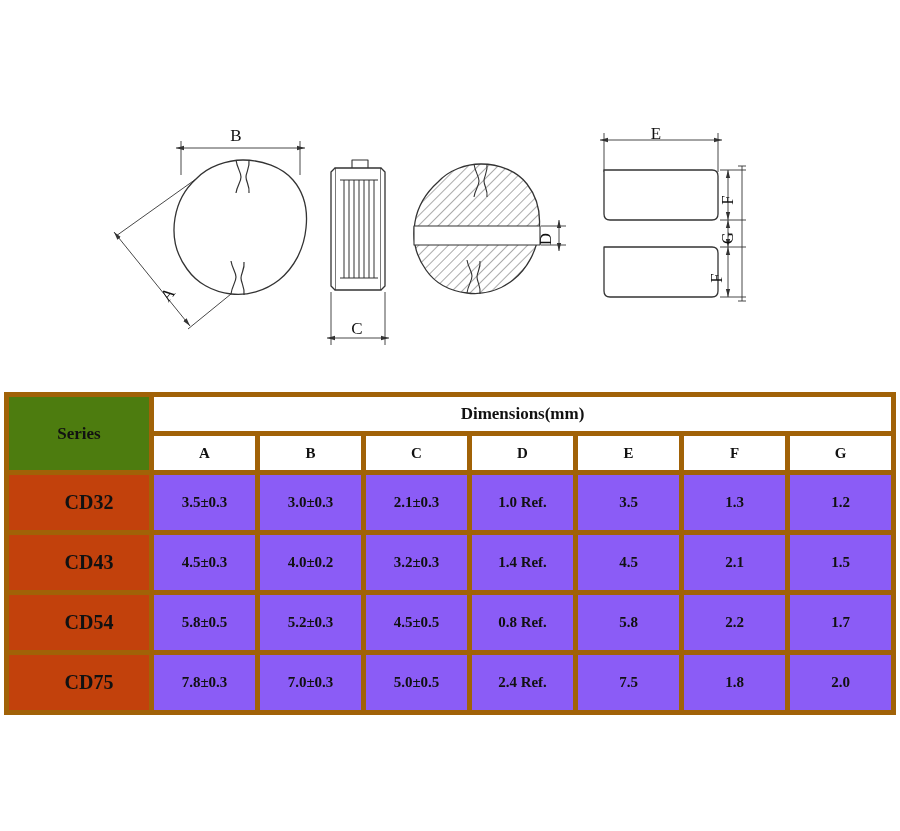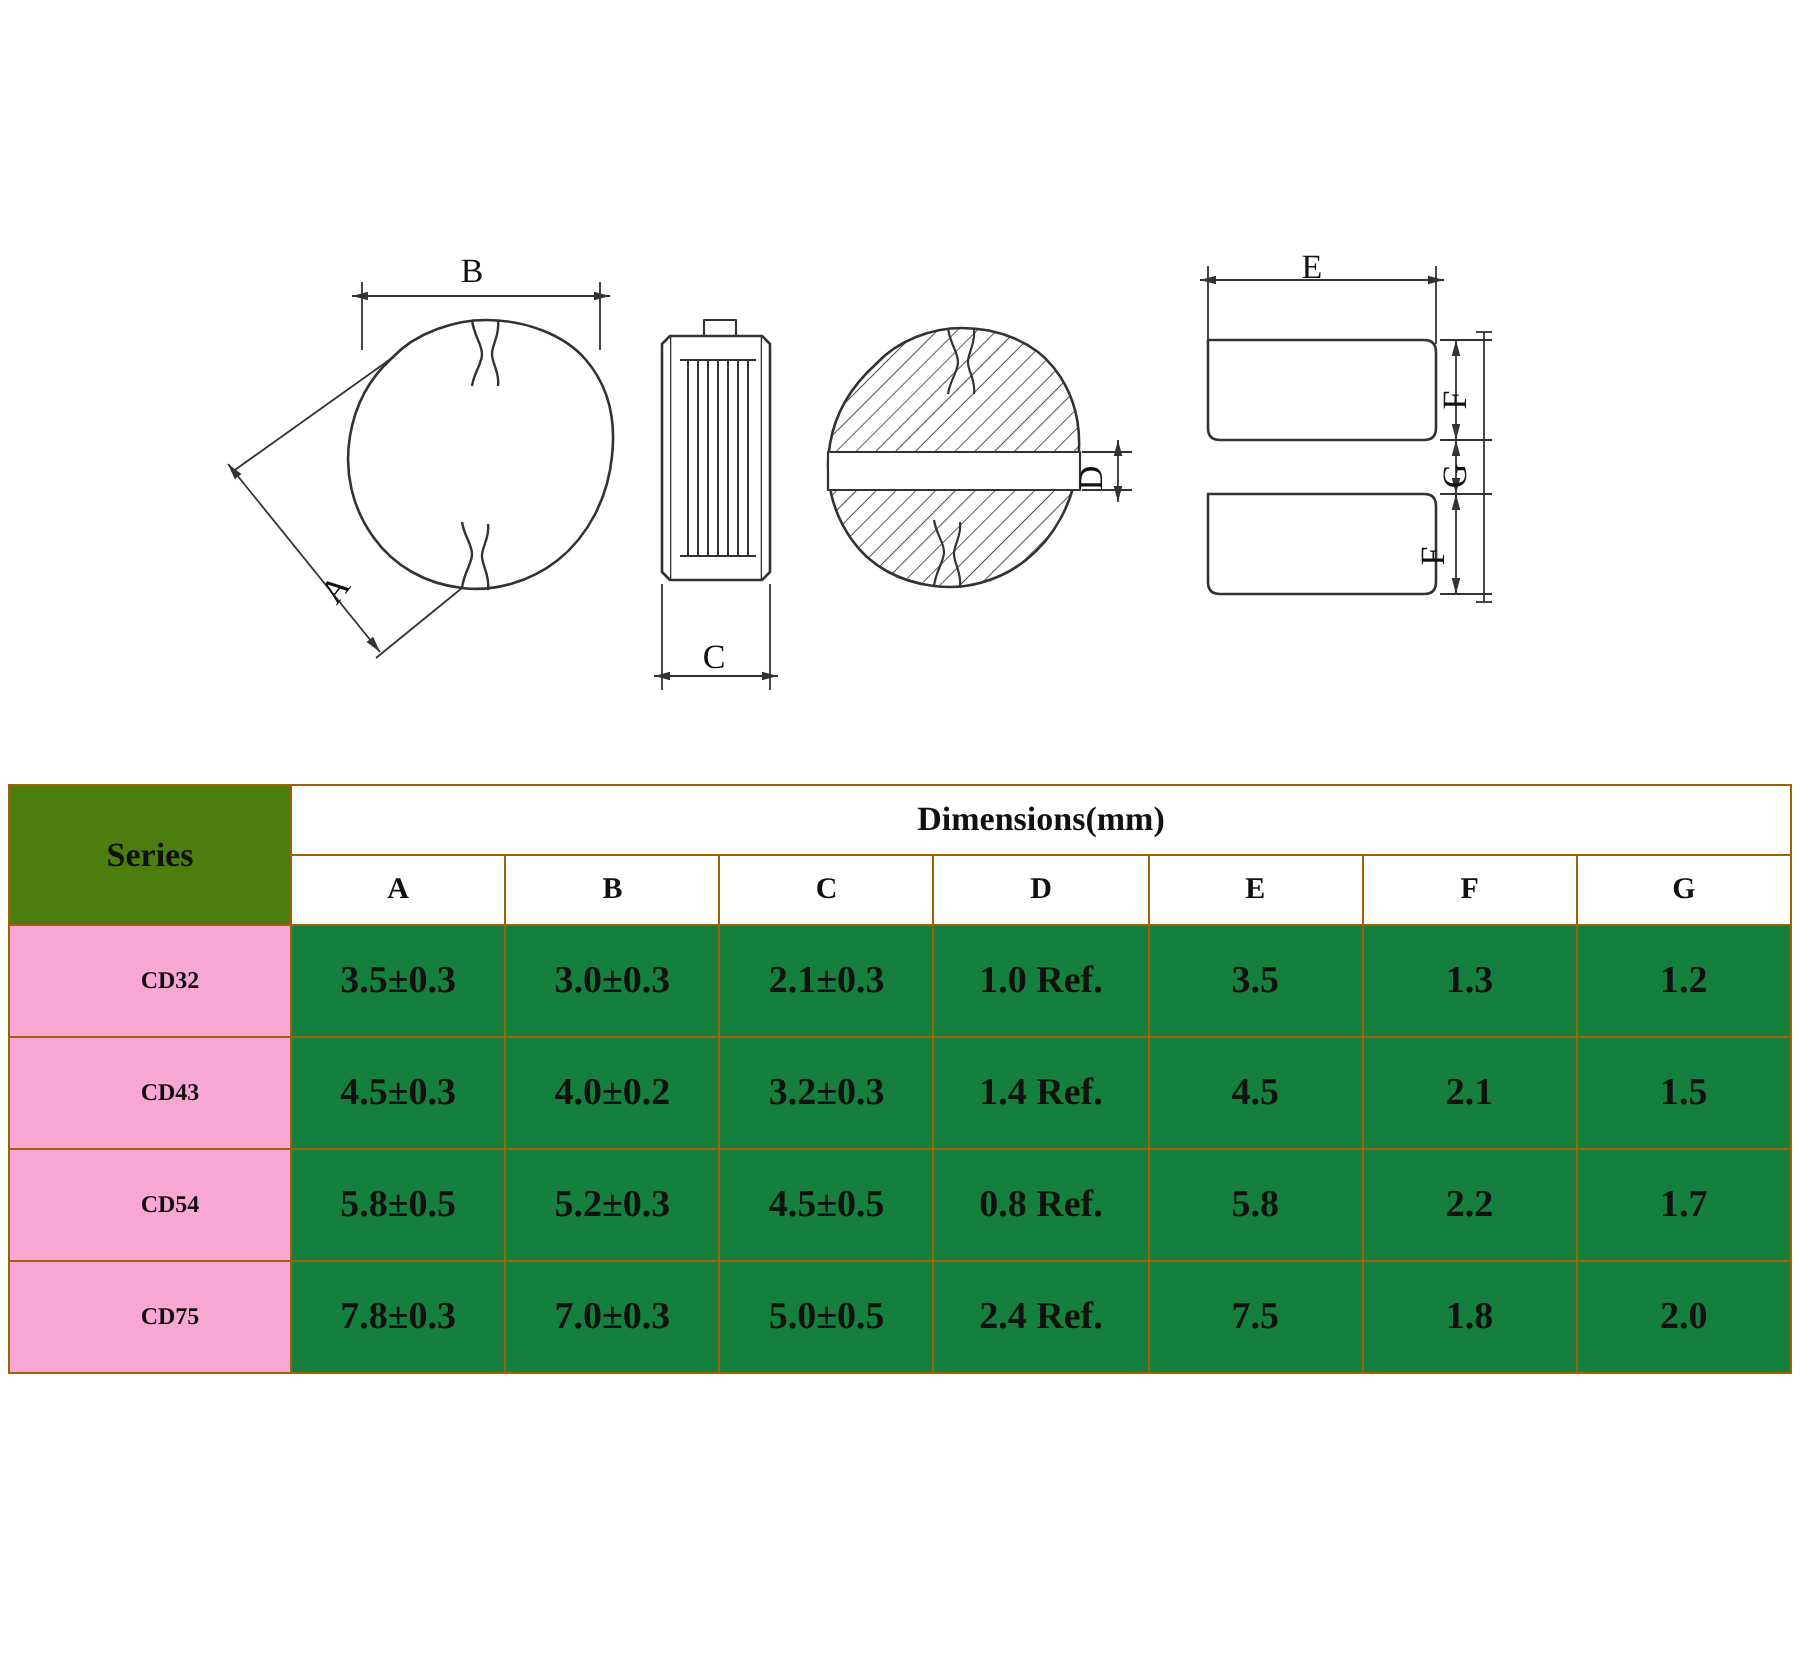--- a/index.html
+++ b/index.html
@@ -41,21 +41,21 @@
     width: 892px;
   }
   table.dim-table {
     border-collapse: collapse;
     width: 892px;
     table-layout: fixed;
     font-family: "Liberation Serif", serif;
   }
   table.dim-table th,
   table.dim-table td {
-    border: 1px solid #a16207;
+    border: 5px solid #a16207;
     text-align: center;
     vertical-align: middle;
     font-size: 15px;
     font-weight: bold;
     color: #111111;
     padding: 0;
     height: 55px;
   }
   table.dim-table th.series-head {
     width: 140px;
@@ -67,27 +67,27 @@
     font-size: 17px;
     font-weight: bold;
     height: 34px;
   }
   table.dim-table th.sub-head {
     background: #ffffff;
     height: 34px;
     font-size: 15px;
   }
   table.dim-table td.series-cell {
-    background: #f9a8d4;
-    font-size: 12px;
+    background: #c2410c;
+    font-size: 20px;
     padding-left: 20px;
   }
   table.dim-table td.val-cell {
-    background: #15803d;
-    font-size: 19px;
+    background: #8b5cf6;
+    font-size: 15px;
   }
 </style>
 </head>
 <body>
 
 <div id="sheet">
 
   <div id="drawing">
     <svg width="900" height="380" viewBox="0 0 900 380" xmlns="http://www.w3.org/2000/svg">
       <defs>

